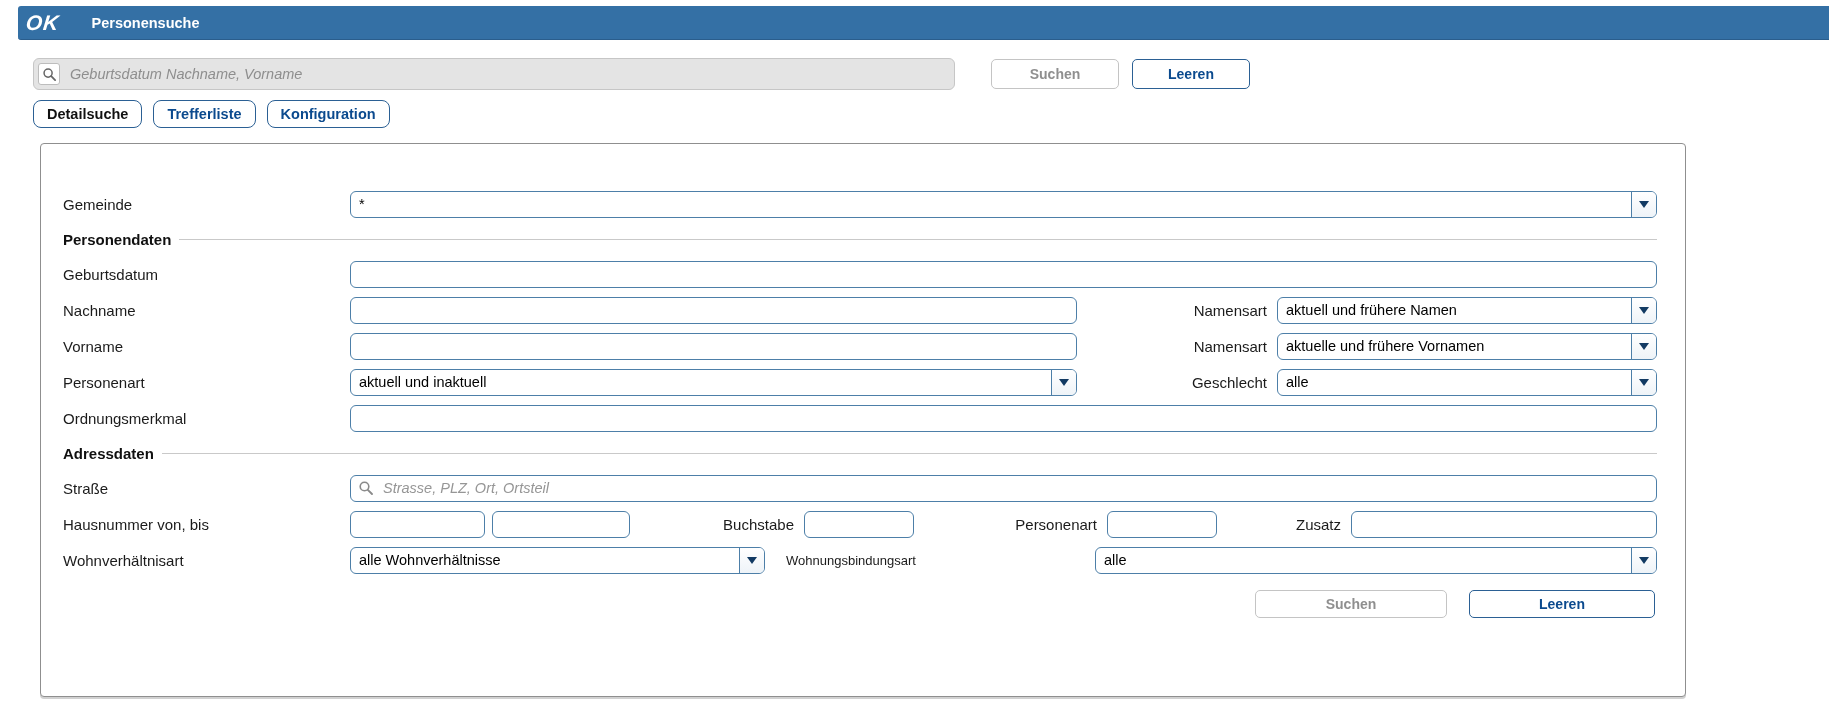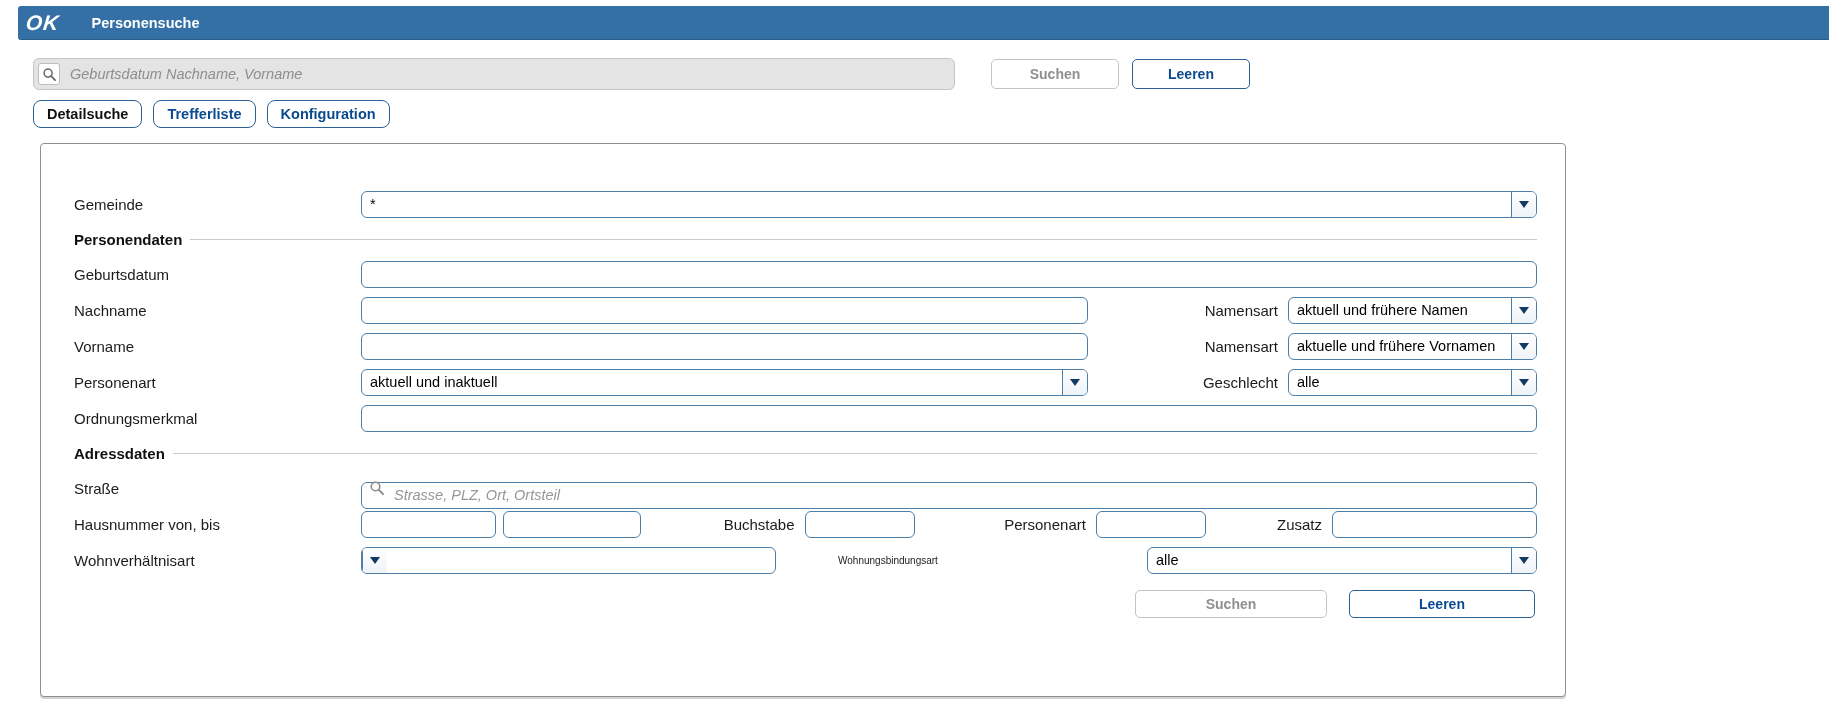--- a/index.html
+++ b/index.html
@@ -49,23 +49,23 @@
   .tab {
     height: 28px; padding: 0 13px; background: #fff; border: 1px solid #2b6094;
     border-radius: 8px; font-weight: bold; font-size: 14.5px; color: #0b4a8e;
     display: flex; align-items: center; cursor: pointer;
     font-family: "Liberation Sans", sans-serif;
   }
   .tab.active { color: #111111; }
 
   
   .panel {
-    position: absolute; left: 40px; top: 143px; width: 1526px; height: 554px;
+    position: absolute; left: 40px; top: 143px; width: 1646px; height: 554px;
     background: #fff; border: 1px solid #8f8f8f; border-radius: 4px;
-    padding: 42px 28px 10px 33px;
+    padding: 42px 28px 10px 22px;
     box-shadow: 0 2px 0 rgba(0,0,0,0.18);
   }
   .frow { display: flex; align-items: center; height: 36px; }
   .flabel { width: 287px; flex: 0 0 287px; font-size: 15px; color: #1b1b1b; }
   .section-head { display: flex; align-items: center; height: 34px; }
   .section-head .st { font-weight: bold; font-size: 15px; color: #101010; white-space: nowrap; }
   .section-head .sline { flex: 1; height: 1px; background: #c9c9c9; margin-left: 8px; }
 
   .tinput {
     height: 27px; border: 1px solid #4d7fa8; border-radius: 6px; background: #fff;
@@ -95,21 +95,21 @@
   .eject-btn {
     width: 42px; height: 28px; background: #fff; border: 1px solid #2b6094;
     border-radius: 6px; display: flex; align-items: center; justify-content: center;
     cursor: pointer;
   }
 
   .street-wrap { position: relative; flex: 1; height: 27px; }
   .street-wrap input {
     width: 100%; height: 100%; border: 1px solid #4d7fa8; border-radius: 6px;
     padding: 0 8px 0 32px; font-size: 14.5px; font-family: "Liberation Sans", sans-serif;
-    color: #000; outline: none; margin-top: 7px;
+    color: #000; outline: none;
   }
   .street-wrap input::placeholder { font-style: italic; color: #969696; }
   .street-mag { position: absolute; left: 8px; top: 5px; }
 
   .bottom-btn-row { display: flex; justify-content: flex-end; align-items: center; margin-top: 12px; padding-right: 2px; }
   #bottom-suchen { width: 192px; height: 28px; }
   #bottom-leeren { width: 186px; height: 28px; margin-left: 22px; }
 </style>
 </head>
 <body>
@@ -234,25 +234,26 @@
     <input class="tinput" style="width: 110px;" type="text" value="">
     <div class="mid-label" style="width:193px">Personenart</div>
     <input class="tinput" style="width: 110px;" type="text" value="">
     <div class="mid-label" style="width:134px">Zusatz</div>
     <input class="tinput grow" type="text" value="" style="">
   </div>
 
   <div class="frow">
     <div class="flabel">Wohnverhältnisart</div>
     <div class="dropdown" style="width:415px">
-      <span class="dd-arrow">
-          <span class="tri"></span>
-        </span>
-    </div>
-    <div style="width:309px;margin-left:62px;font-size:10px;color:#1b1b1b">Wohnungsbindungsart</div>
+      <span class="dd-value">alle Wohnverhältnisse</span>
+      <span class="dd-arrow">
+          <span class="tri"></span>
+        </span>
+    </div>
+    <div style="width:309px;margin-left:21px;font-size:13px;color:#1b1b1b">Wohnungsbindungsart</div>
     <div class="dropdown grow">
       <span class="dd-value">alle</span>
       <span class="dd-arrow">
           <span class="tri"></span>
         </span>
     </div>
   </div>
 
   <div class="bottom-btn-row">
     <button id="bottom-suchen" class="btn btn-disabled">Suchen</button>

